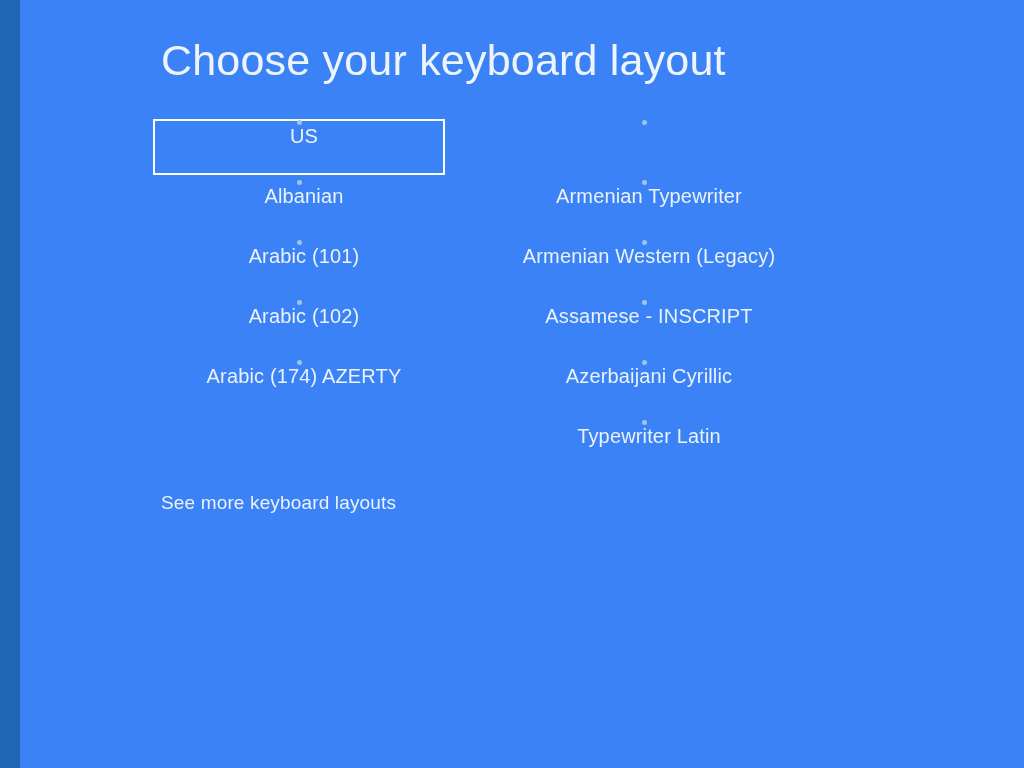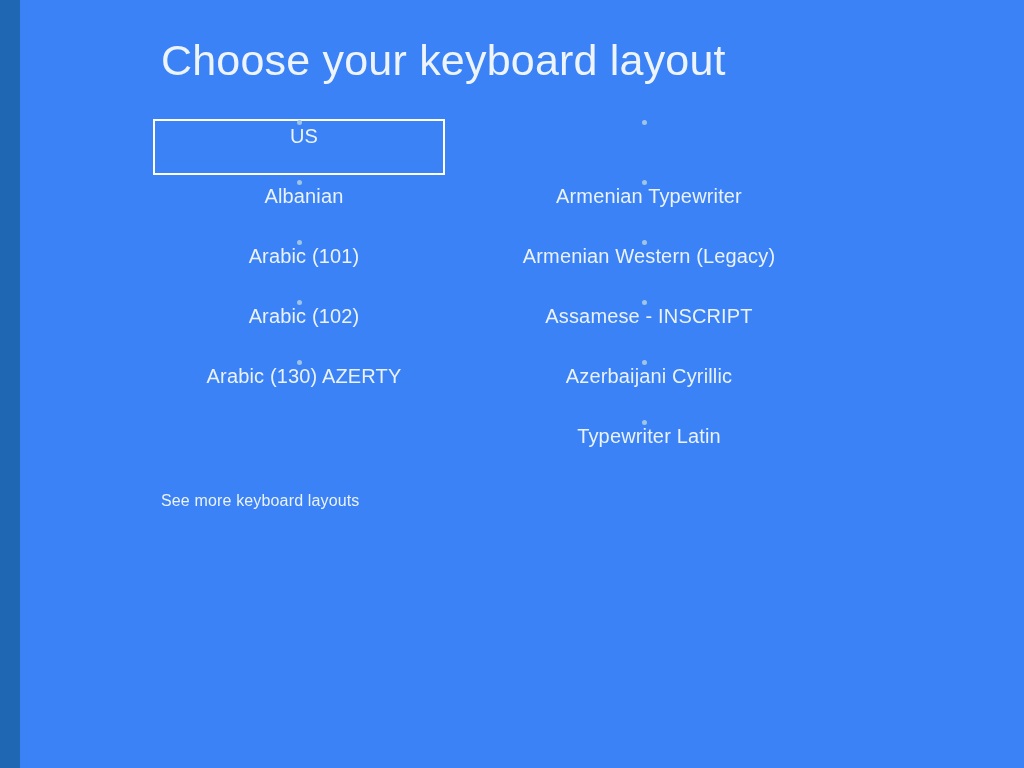--- a/index.html
+++ b/index.html
@@ -79,21 +79,21 @@
     color: #eaf2fa;
     letter-spacing: 0.15px;
     white-space: nowrap;
   }
 
   
   #see-more-link {
     position: absolute;
     left: 141px;
     top: 492px;
-    font-size: 16px;
+    font-size: 19px;
     font-weight: 300;
     color: #eaf2fa;
     letter-spacing: 0.15px;
     white-space: nowrap;
     cursor: pointer;
   }
 </style>
 </head>
 <body>
 
@@ -113,21 +113,21 @@
       <div class="layout-item">
         <span class="bullet"></span>
         <span class="item-label">Arabic (101)</span>
       </div>
       <div class="layout-item">
         <span class="bullet"></span>
         <span class="item-label">Arabic (102)</span>
       </div>
       <div class="layout-item">
         <span class="bullet"></span>
-        <span class="item-label">Arabic (130) AZERTY</span>
+        <span class="item-label">Arabic (174) AZERTY</span>
       </div>
     </div>
 
   <div class="layout-column" id="column-right">
       <div class="layout-item">
         <span class="bullet"></span>
       </div>
       <div class="layout-item">
         <span class="bullet"></span>
         <span class="item-label">Armenian Typewriter</span>

